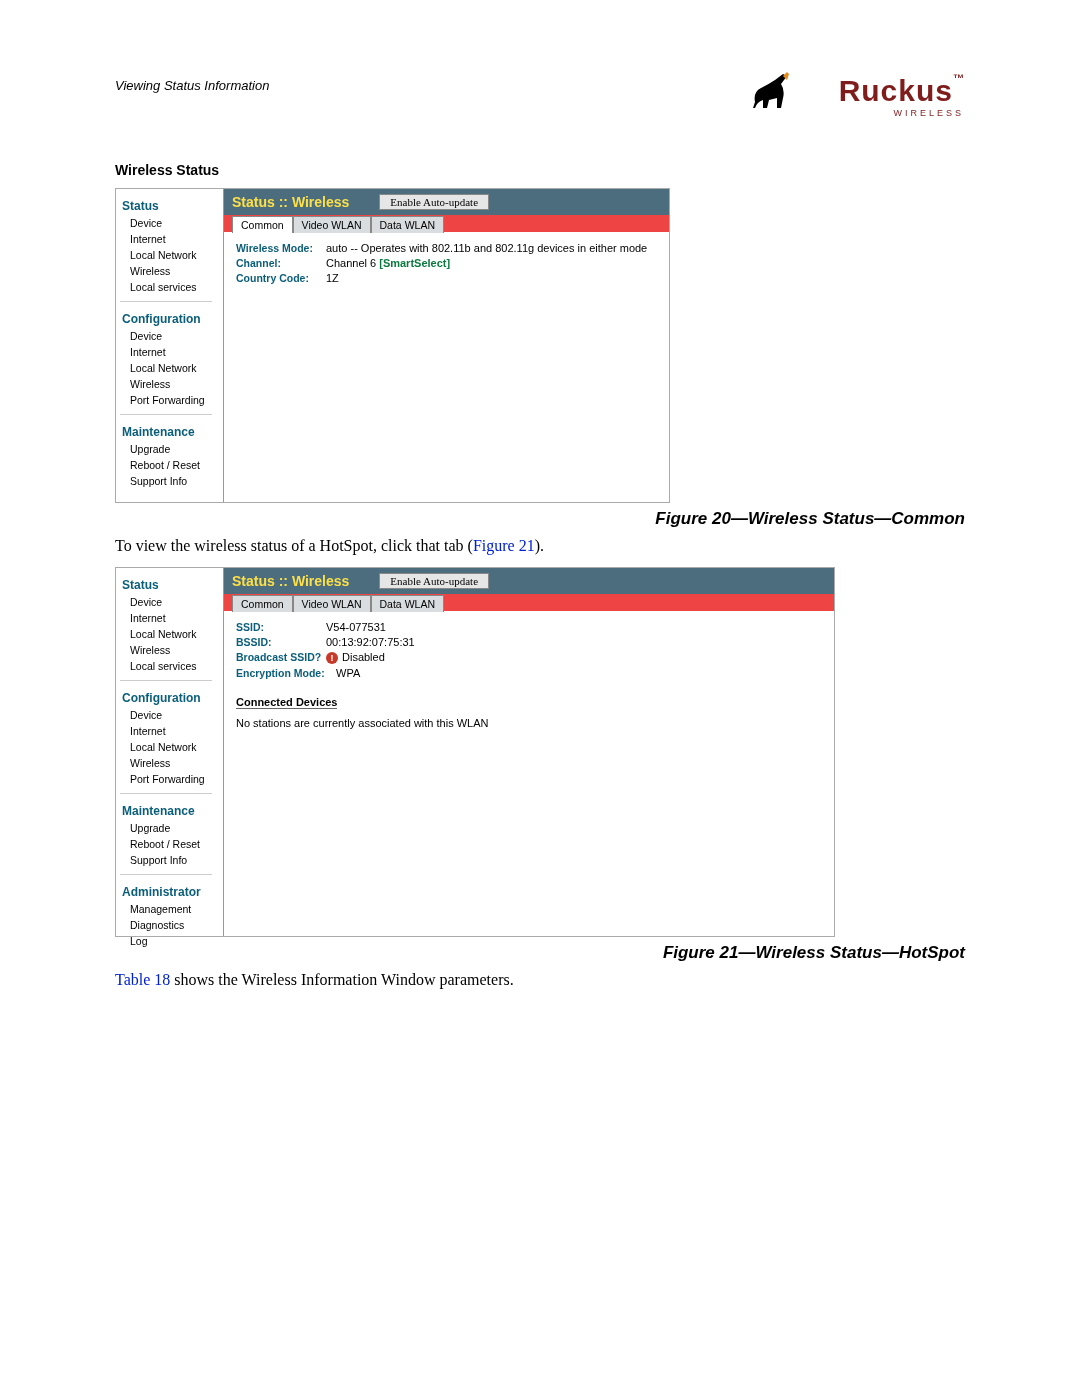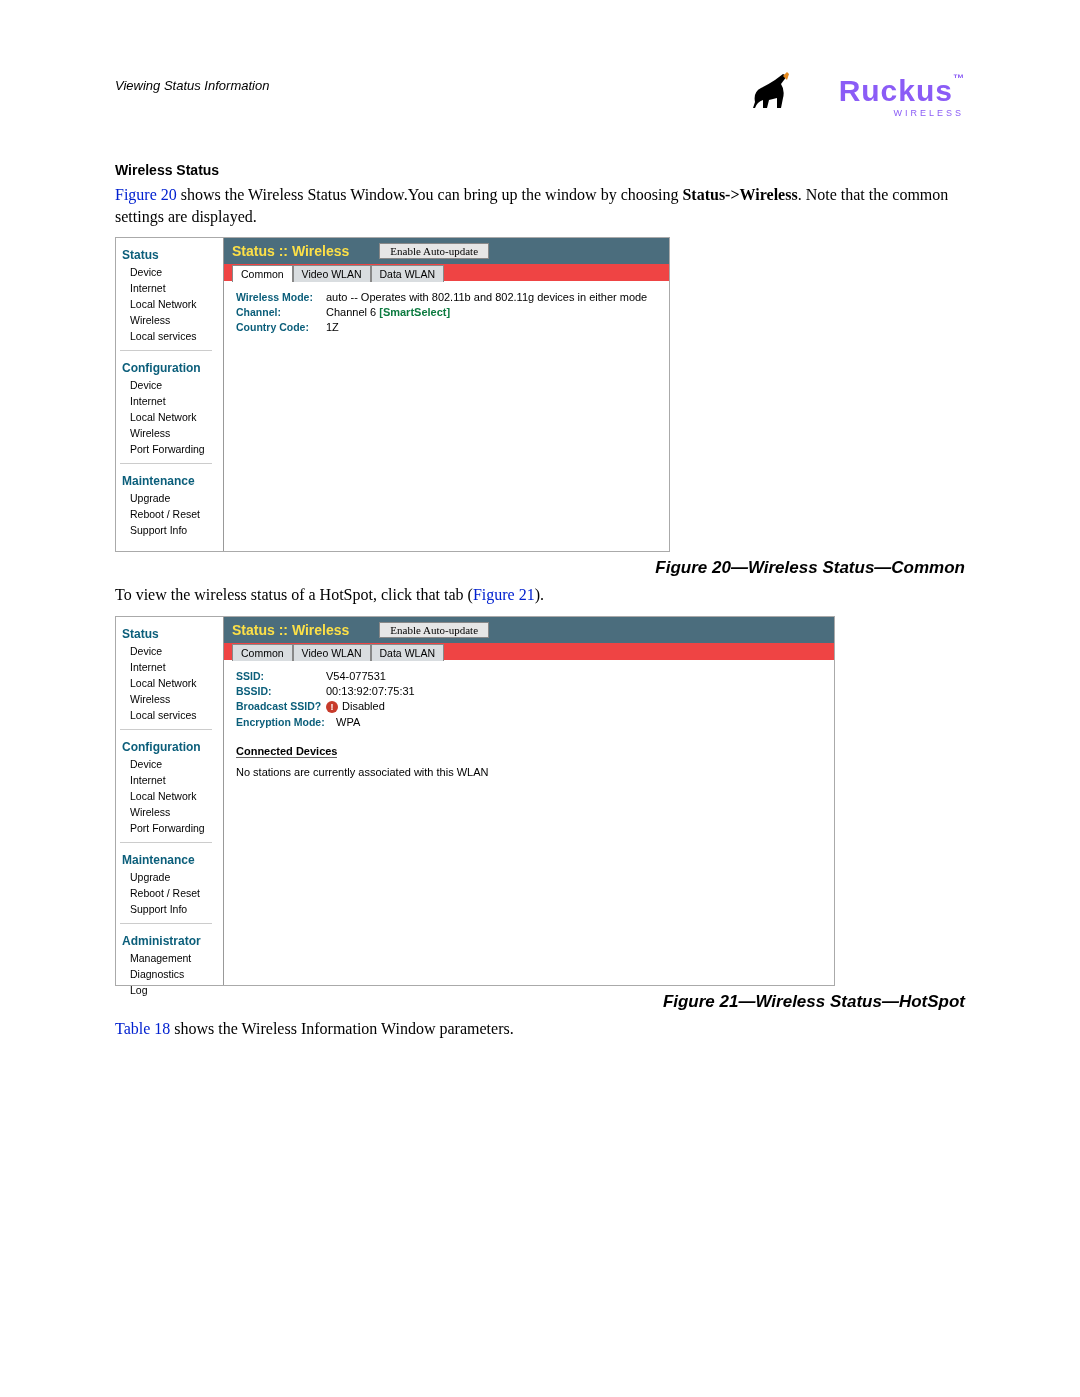--- a/index.html
+++ b/index.html
@@ -37,21 +37,21 @@
     width: 46px;
     height: 42px;
     position: relative;
   }
   .logo-text {
     font-family: Arial, Helvetica, sans-serif;
     font-weight: bold;
     font-size: 30px;
     letter-spacing: 1px;
     position: relative;
-    color: #8b5cf6;
+    color: #7f1d1d;
     margin-left: 40px;
   }
   .logo-sub {
     position: absolute;
     right: 1px;
     bottom: -10px;
     font-size: 9px;
     letter-spacing: 3px;
     font-weight: normal;
   }
@@ -226,23 +226,20 @@
       </div>
       <div class="logo-text">
         <span>Ruckus</span><span class="logo-tm">™</span>
         <div class="logo-sub">WIRELESS</div>
       </div>
     </div>
   </div>
 
   <div class="section-title">Wireless Status</div>
 
-  <p class="body-p">
-    <span class="link">Figure 20</span><span> shows the Wireless Status Window.You can bring up the window by choosing </span><span class="bold">Status-&gt;Wireless</span><span>. Note that the common settings are displayed.</span>
-  </p>
 
   <div class="screenshot screenshot-1">
     <div class="sidebar">
       <div class="sidebar-section-title">Status</div>
       <div class="sidebar-item">Device</div>
       <div class="sidebar-item">Internet</div>
       <div class="sidebar-item">Local Network</div>
       <div class="sidebar-item">Wireless</div>
       <div class="sidebar-item">Local services</div>
       <hr>

